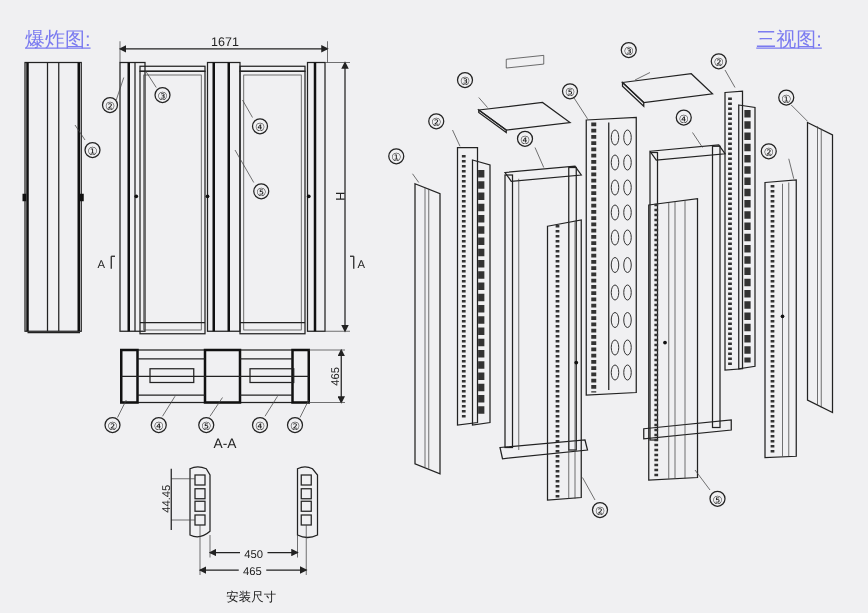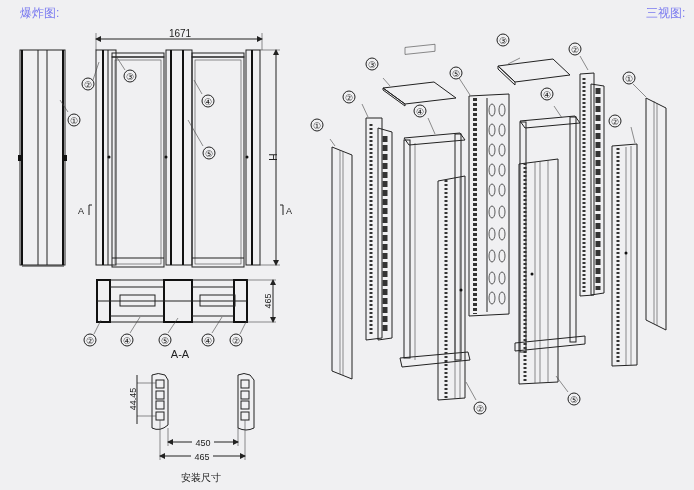--- a/index.html
+++ b/index.html
@@ -1,19 +1,19 @@
 <!DOCTYPE html>
 <html><head>
 <meta charset="utf-8">
 <style>
   html,body{margin:0;padding:0;}
   body{width:694px;height:490px;background:#f0f0f2;position:relative;overflow:hidden;font-family:"Liberation Sans",sans-serif;}
-  .hdr{position:absolute;top:5px;font-size:12px;color:#7b7bf0;}
+  .hdr{position:absolute;top:22px;font-size:16px;color:#7b7bf0;text-decoration:underline;}
   #hdr-left{left:20px;}
-  #hdr-right{left:605px;margin-left:41px;}
+  #hdr-right{left:605px;}
   svg{position:absolute;left:0;top:0;}
   .ln{stroke:#222;fill:none;stroke-width:1;}
   .thick{stroke:#111;fill:none;stroke-width:2;}
   .thin{stroke:#444;fill:none;stroke-width:0.6;}
   .txt{font-family:"Liberation Sans",sans-serif;fill:#222;}
   .cn{font-family:"DejaVu Sans",sans-serif;fill:#222;}
 </style>
 </head>
 <body>
 

